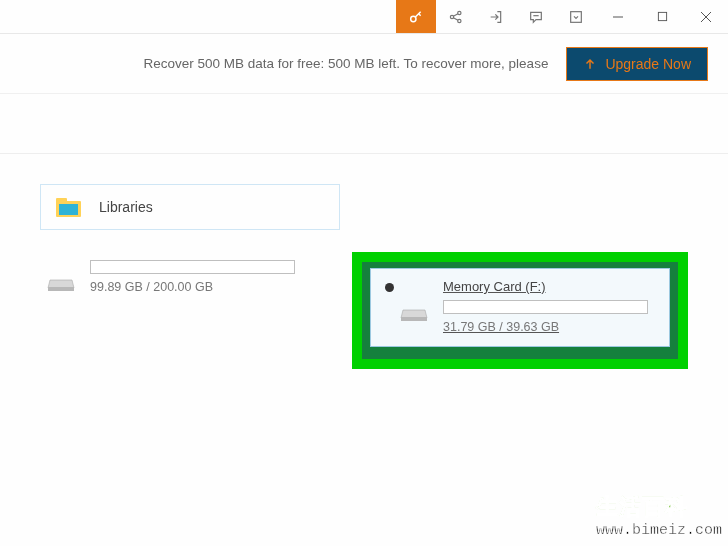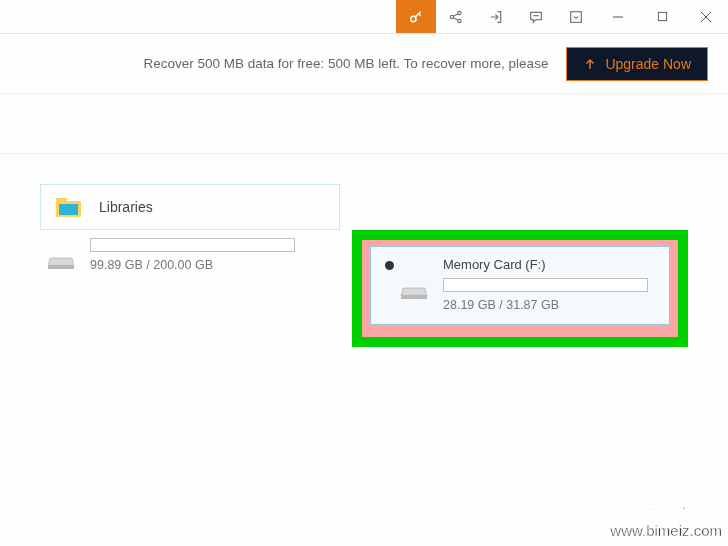--- a/index.html
+++ b/index.html
@@ -46,31 +46,32 @@
     .promo-text { color:#666; font-size:13.5px;text-align:center; }
     .upgrade-btn {
       border: 1px solid #e77817;
       color: #e77817;
       padding: 8px 16px;
       display:flex;
       align-items:center;
       gap:8px;
       cursor:pointer;
       font-size:14px;
-      background:#0f172a;
+      background:#0c4a6e;
       justify-content:space-between;
     }
     .divider-gap {
       height: 60px;
       border-bottom: 1px solid #eee;
     }
     .content {
       padding: 30px 40px;
       display:flex;
       flex-direction:column;
+      gap: 22px;
     }
     .libraries {
       display:flex;
       align-items:center;
       gap:16px;
       border: 1px solid #cfe6f5;
       padding: 10px 14px;
       width: 300px;
       cursor:pointer;
     }
@@ -102,21 +103,22 @@
     .progress {
       width: 205px;
       height: 14px;
       border: 1px solid #bfbfbf;
       background:#fff;
     }
     .drive-size { color:#777; font-size:12.5px; }
     .highlight-wrap {
       border: 10px solid #00d000;
       padding: 6px 8px 12px 8px;
-      background:#fca5a5;
+      background:#15803d;
+      text-decoration:underline;
     }
     .drive.selected {
       background:#f3f9fc;
       border:1px solid #9cc9e0;
       padding: 10px 10px 12px 10px;
       position:relative;
       width: 300px;
     }
     .radio-dot {
       width:9px; height:9px; border-radius:50%;
@@ -124,20 +126,21 @@
       position:absolute;
       left:14px; top:14px;
     }
     .drive.selected .drive-icon { margin-left: 18px; }
     .watermark {
       position:absolute;
       right:6px;
       bottom:6px;
       text-align:left;
       line-height:1.2;
+      font-family:Liberation Mono, monospace;
     }
     .wm-line1 {
       font-size:22px;
       font-weight:700;
       color:#6fbf2a;
       letter-spacing:1px;
       -webkit-text-stroke: 1px #fff;
     }
     .wm-line2 {
       font-size:15px;
@@ -241,21 +244,21 @@
         <div class="radio-dot"></div>
         <div class="drive-icon">
           <svg width="28" height="18" viewBox="0 0 28 18">
               <path d="M3 4 L25 4 L27 12 L1 12 Z" fill="#d8d8d8" stroke="#aaa" stroke-width="0.6"></path>
               <rect x="1" y="11" width="26" height="4" fill="#b8b8b8"></rect>
             </svg>
         </div>
         <div class="drive-info">
           <div class="drive-name">Memory Card (F:)</div>
           <div class="progress"></div>
-          <div class="drive-size">28.19 GB / 31.87 GB</div>
+          <div class="drive-size">31.79 GB / 39.63 GB</div>
         </div>
       </div>
     </div>
   </div>
 </div>
 
 <div class="watermark">
   <div class="wm-line1">生活百科</div>
   <div class="wm-line2">www.bimeiz.com</div>
 </div>

